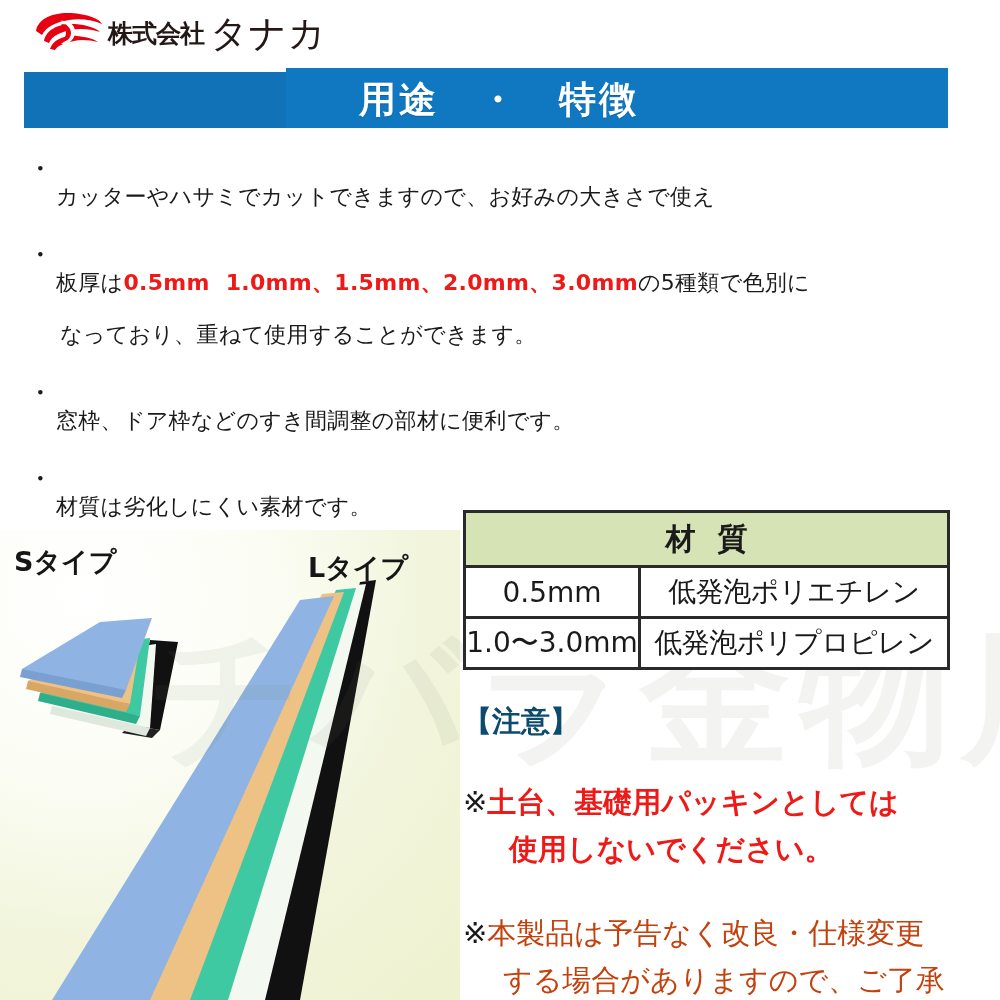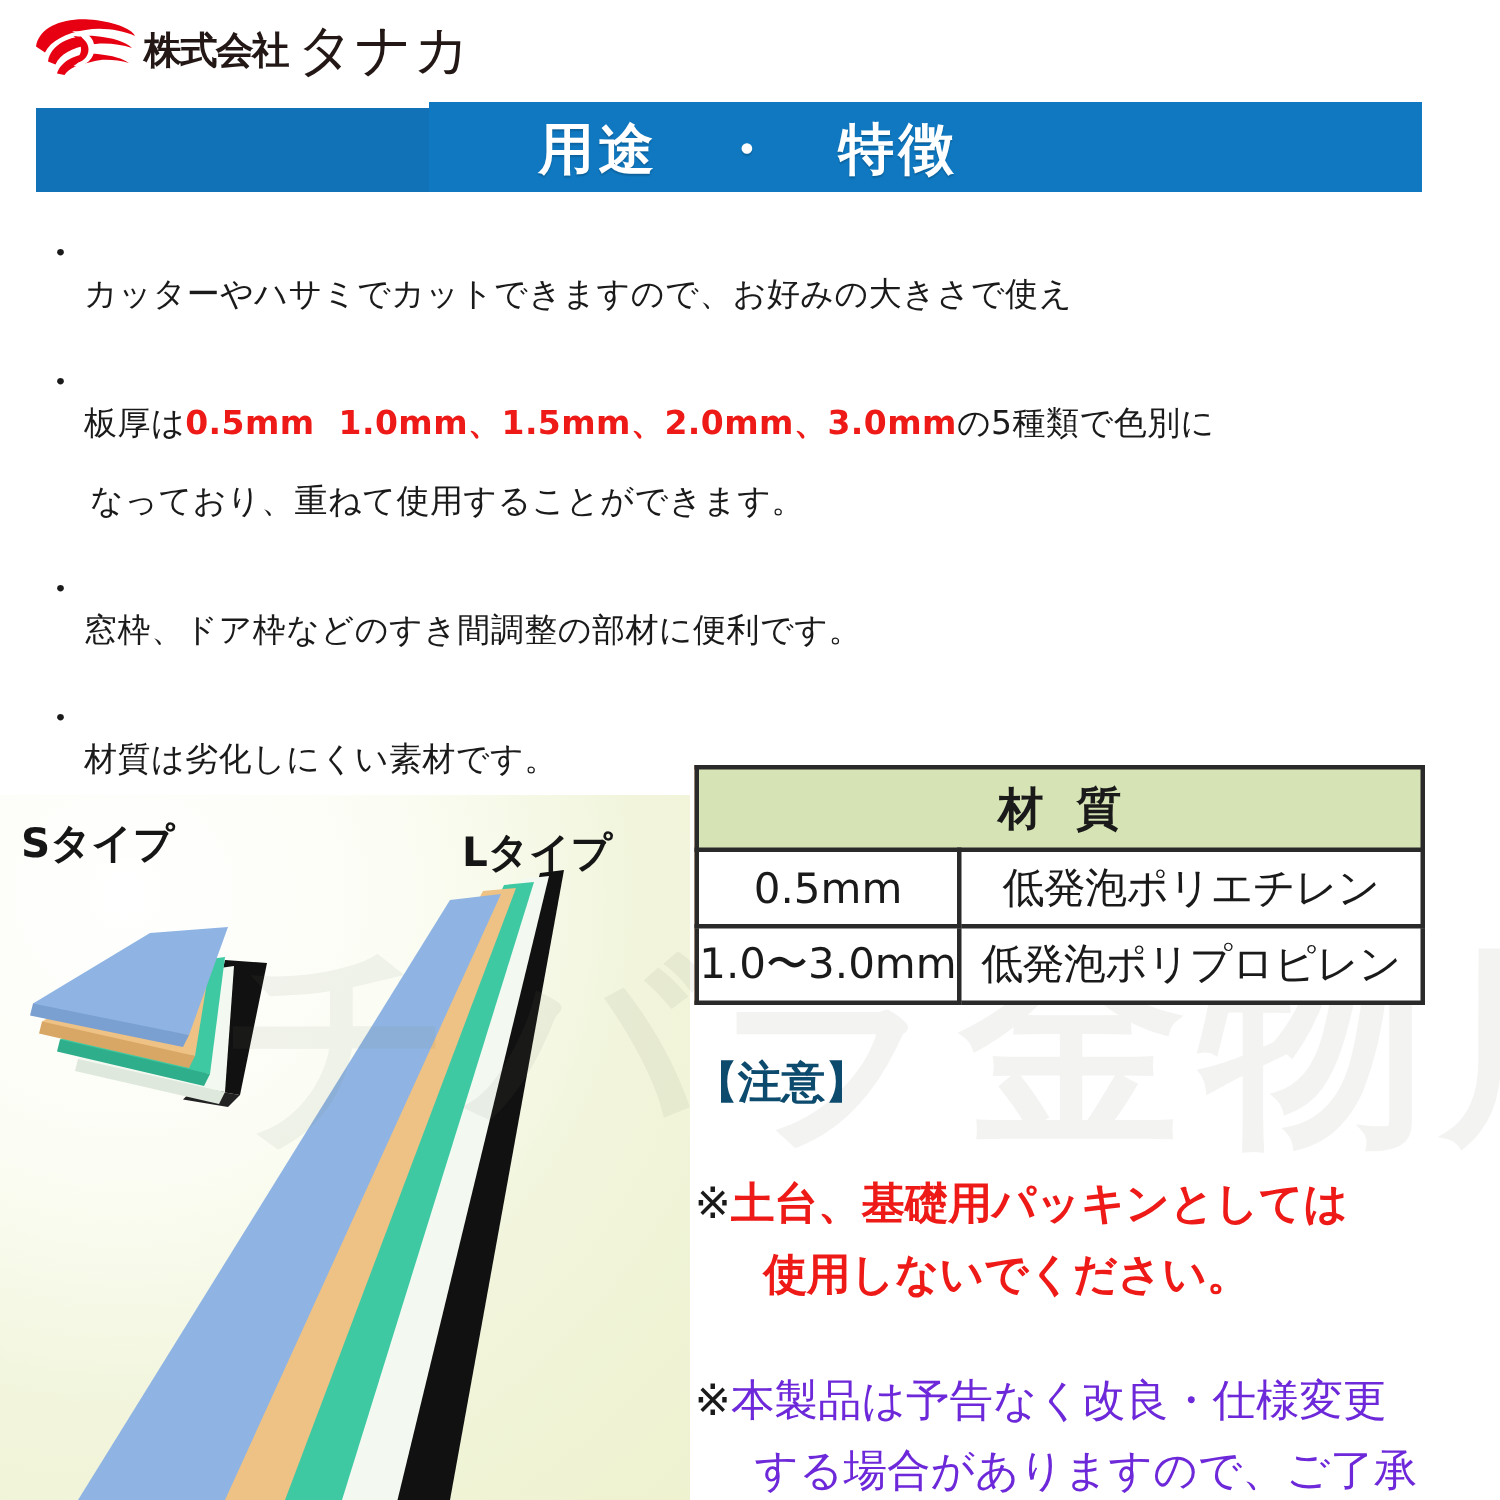--- a/index.html
+++ b/index.html
@@ -12,21 +12,21 @@
     height: 1000px;
     position: relative;
     overflow: hidden;
     font-family: "DejaVu Sans", "Liberation Sans", sans-serif;
     color: #1a1a1a;
   }
 
   
   #logo-bar {
     position: absolute;
-    left: 0; top: 0;
+    left: 12px; top: 0;
     width: 916px; height: 62px;
   }
   #logo-mark {
     position: absolute;
     left: 18px; top: 11px;
     width: 74px; height: 42px;
   }
   #logo-text {
     position: absolute;
     left: 96px; top: 12px;
@@ -199,21 +199,21 @@
     white-space: nowrap;
   }
   .caution-note {
     font-size: 29px;
     line-height: 47px;
     white-space: nowrap;
     margin-top: 37px;
   }
   .caution-note .mark { color: #1a1a1a; }
   .caution-red { color: #ee1a17; font-weight: 600; }
-  .caution-black { color: #6d28d9; font-weight: 500; }
+  .caution-black { color: #c2410c; font-weight: 500; }
   .note-indent { padding-left: 46px; display: block; }
   .note-indent2 { padding-left: 40px; display: block; }
 </style>
 </head>
 <body>
 
 <div id="logo-bar">
   <div id="logo-mark">
     <svg width="74" height="42" viewBox="0 0 74 42">
       <path d="M6 20 C8 7 24 1 41 2 C57 3 70 8 72 13 C63 9 50 7 39 9 C26 11 16 16 12 24 Z" fill="#e60012"></path>

